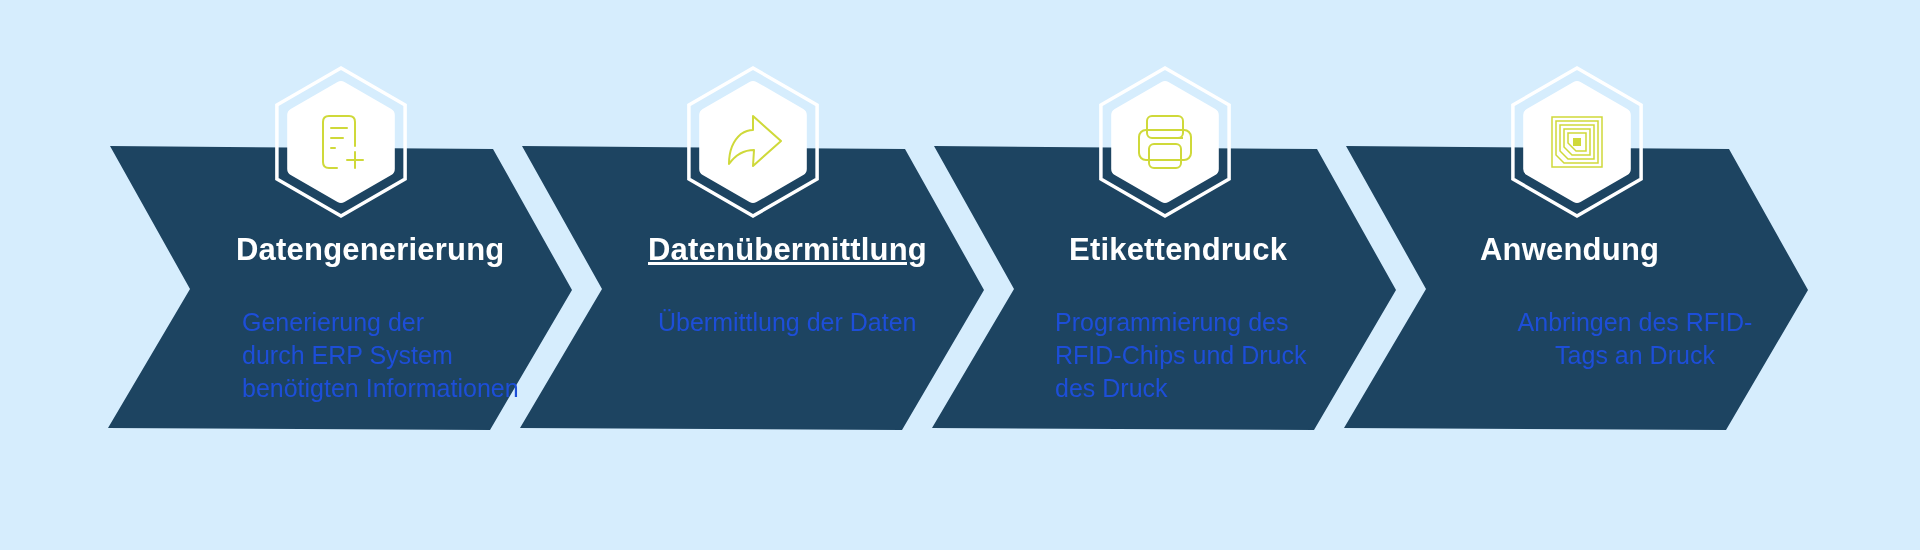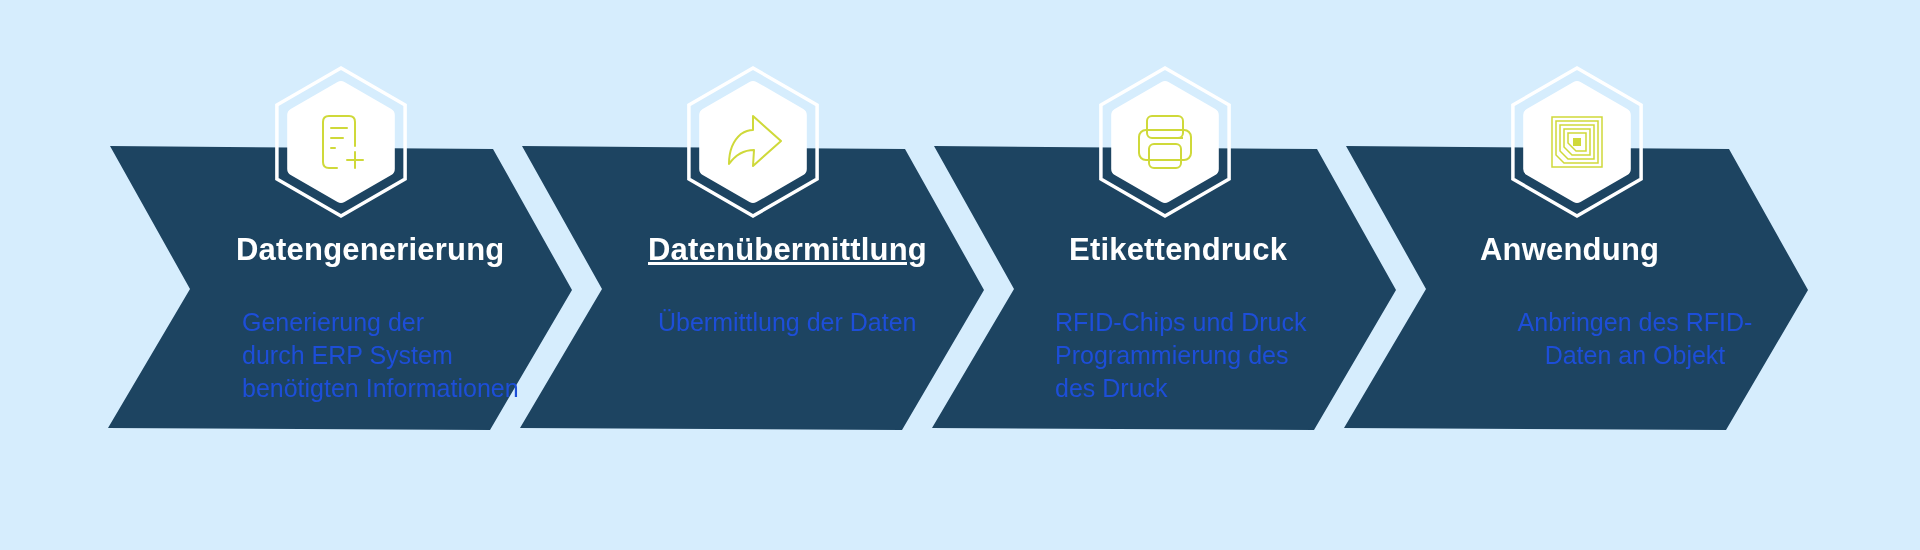--- a/index.html
+++ b/index.html
@@ -87,25 +87,25 @@
 <div class="step" id="step-1">
   <div class="step-title" style="left:632px;text-decoration:underline;">Datenübermittlung</div>
   <div class="step-desc" style="left:634px;margin-left:8px;">
     <div>Übermittlung der Daten</div>
   </div>
 </div>
 
 <div class="step" id="step-2">
   <div class="step-title" style="left:1038px;margin-left:15px;">Etikettendruck</div>
   <div class="step-desc" style="left:1039px;">
+    <div>Programmierung des</div>
     <div>RFID-Chips und Druck</div>
-    <div>Programmierung des</div>
     <div>des Druck</div>
   </div>
 </div>
 
 <div class="step" id="step-3">
   <div class="step-title" style="left:1464px;">Anwendung</div>
   <div class="step-desc" style="left:1464px;text-align:center;">
     <div>Anbringen des RFID-</div>
-    <div>Daten an Objekt</div>
+    <div>Tags an Druck</div>
   </div>
 </div>
 
 </body></html>

